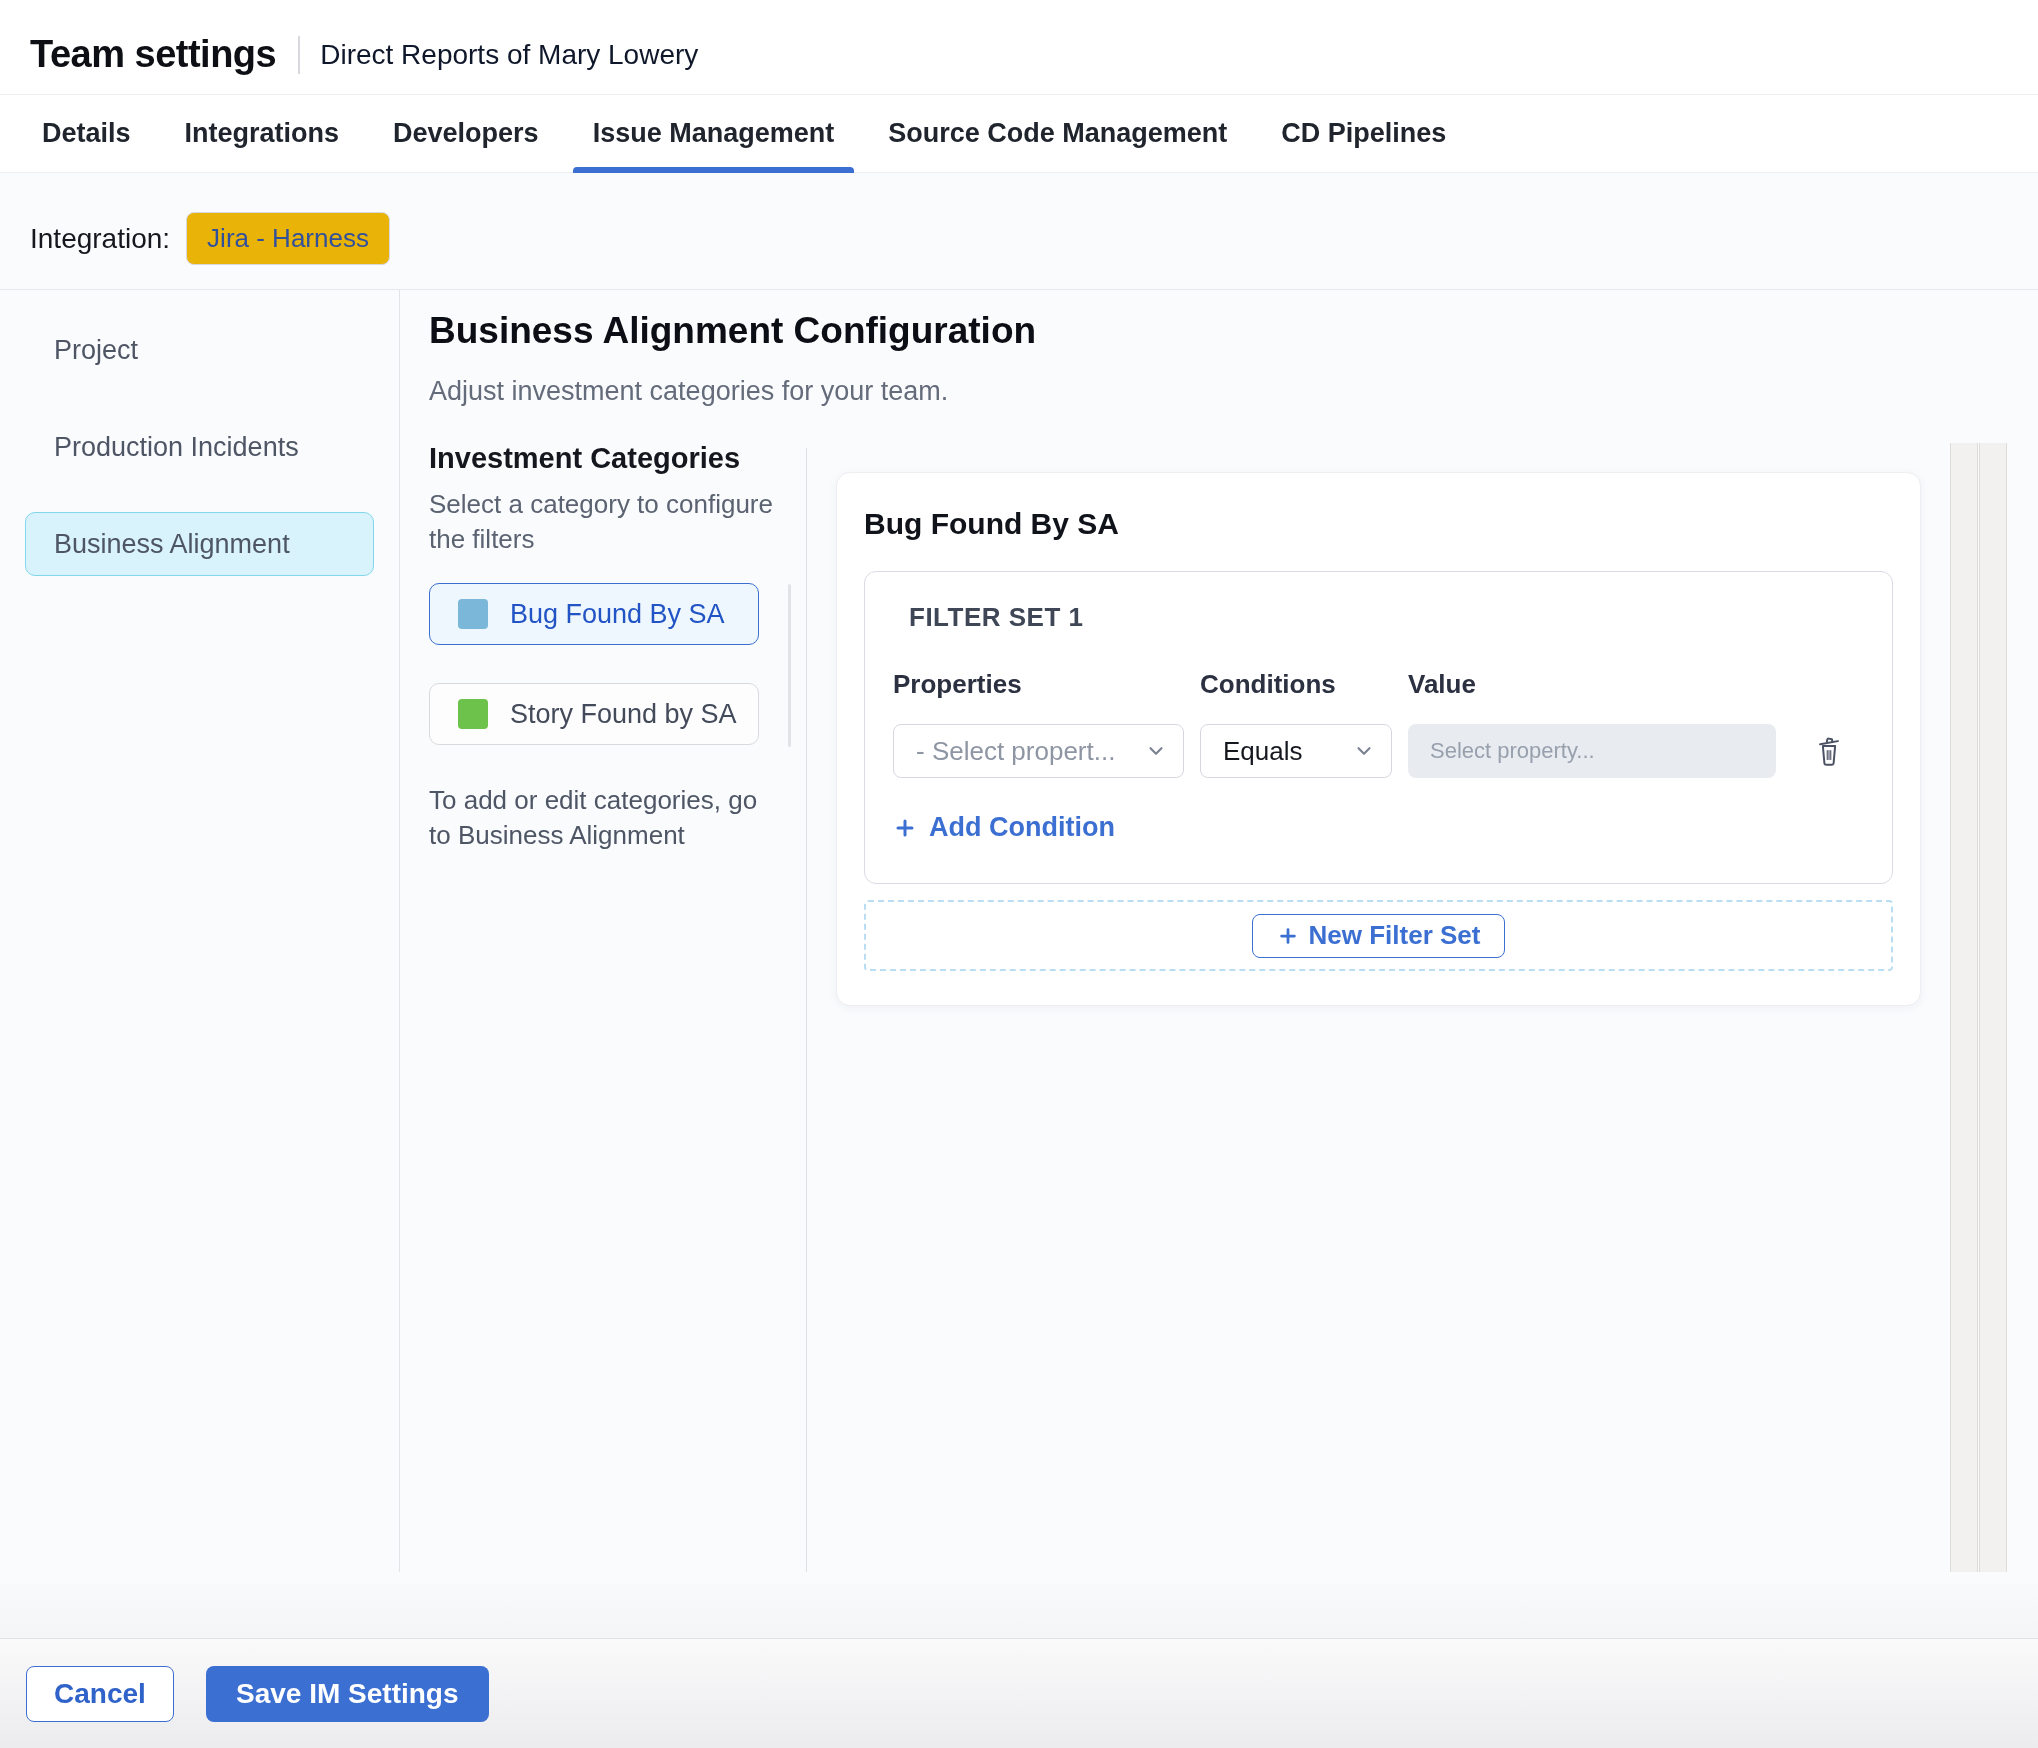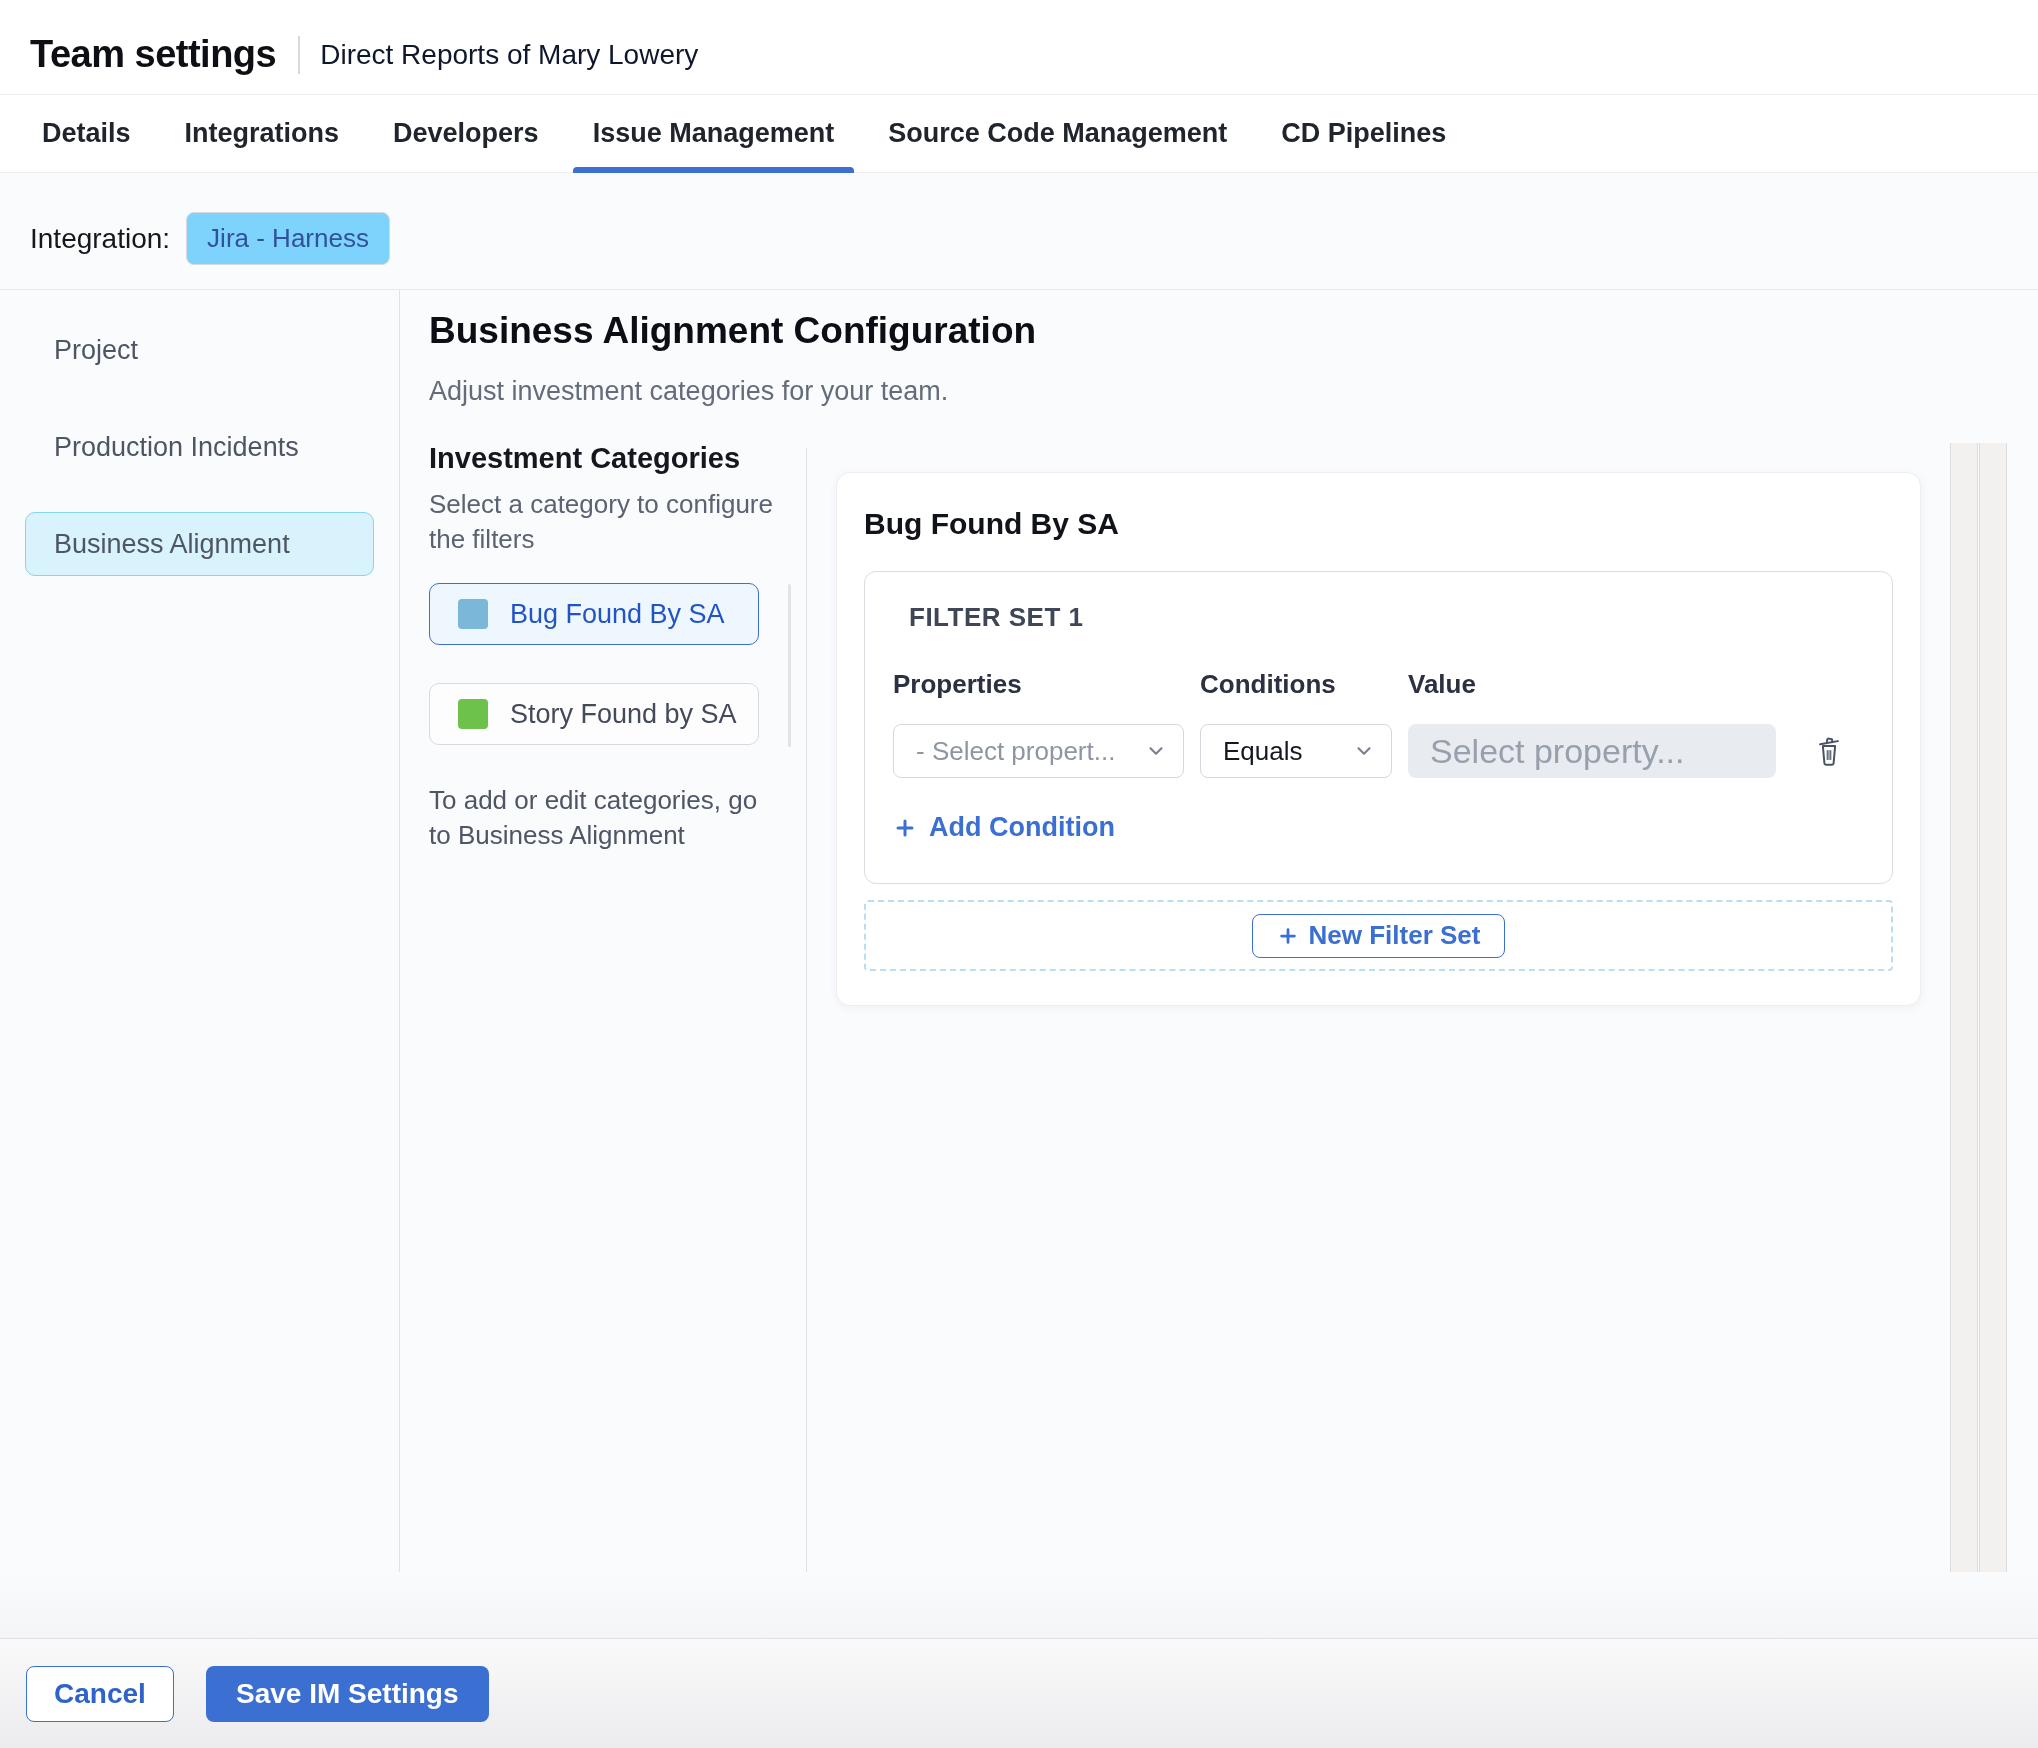--- a/index.html
+++ b/index.html
@@ -21,21 +21,21 @@
   .tab { display:flex; align-items:center; position:relative; font-size:27px; font-weight:600;
          color:#20242d; padding:0 4px; cursor:pointer; }
   .tab.active::after { content:""; position:absolute; left:-16px; right:-16px; bottom:-1px;
          height:6px; background:#3b6fd1; border-radius:4px 4px 0 0; }
 
   
   .integration-row { position:absolute; left:0; top:188px; width:2038px; height:102px;
          background:#fafbfd; border-bottom:1px solid #e7e8ec; display:flex; align-items:center; padding-left:30px; }
   .integration-label { font-size:28px; color:#15181e; }
   .integration-chip { margin-left:16px; padding:10px 20px; border:1px solid #d7d9df; border-radius:8px;
-         background:#7dd3fc; font-size:26px; color:#31519c; cursor:pointer; }
+         background:#eab308; font-size:26px; color:#31519c; cursor:pointer; }
 
   
   .body-region { position:absolute; left:0; top:290px; width:2038px; height:1282px; background:#fafbfd; }
 
   .sidebar { position:absolute; left:0; top:0; width:400px; height:100%; border-right:1px solid #e2e3e7; padding-top:28px; }
   .side-item { margin:0 25px 33px 25px; height:64px; border-radius:10px; display:flex; align-items:center;
          padding-left:28px; font-size:27px; color:#4e5565; cursor:pointer; border:1px solid transparent; }
   .side-item.active { background:#d8f3fb; border:1px solid #82d7ec; }
 
   .content { position:absolute; left:400px; top:0; right:0; bottom:0; }
@@ -66,21 +66,21 @@
   .fs-title { font-size:26px; font-weight:bold; color:#3f4656; letter-spacing:0.5px;margin-left:16px; }
   .grid { display:grid; grid-template-columns:291px 192px 368px 1fr; column-gap:16px; align-items:center; }
   .labels-row { margin-top:36px; }
   .col-label { font-size:26px; font-weight:bold; color:#2b3140; }
   .controls-row { margin-top:24px; }
   .select { height:54px; border:1px solid #d5d8df; border-radius:8px; background:#fff; display:flex;
          align-items:center; justify-content:space-between; padding:0 16px 0 22px; font-size:26px; cursor:pointer; }
   .select .ph { color:#8e95a3; white-space:nowrap; overflow:hidden; }
   .select .val { color:#15181f; }
   .value-input { height:54px; width:100%; background:#e8ecf0; border:none; border-radius:8px; padding:0 22px;
-         font-size:34px; color:#30343e; font-family:"Liberation Sans", sans-serif; }
+         font-size:22px; color:#30343e; font-family:"Liberation Sans", sans-serif; }
   .value-input::placeholder { color:#98a0ad; }
   .trash-btn { background:none; border:none; cursor:pointer; justify-self:start; margin-left:22px;
          display:flex; align-items:center; }
   .add-cond { margin-top:34px; display:flex; align-items:center; gap:12px; background:none; border:none;
          color:#3b6fd1; font-size:27px; font-weight:bold; cursor:pointer; font-family:"Liberation Sans", sans-serif; }
   .dashed-zone { margin-top:16px; height:71px; border:2px dashed #b9ddf2; border-radius:4px;
          display:flex; align-items:center; justify-content:center; }
   .new-fs-btn { height:44px; padding:0 24px; border:1.5px solid #3b6fd1; border-radius:8px; background:#fff;
          color:#3b6fd1; font-size:26px; font-weight:bold; display:flex; align-items:center; gap:10px;
          cursor:pointer; font-family:"Liberation Sans", sans-serif; }

